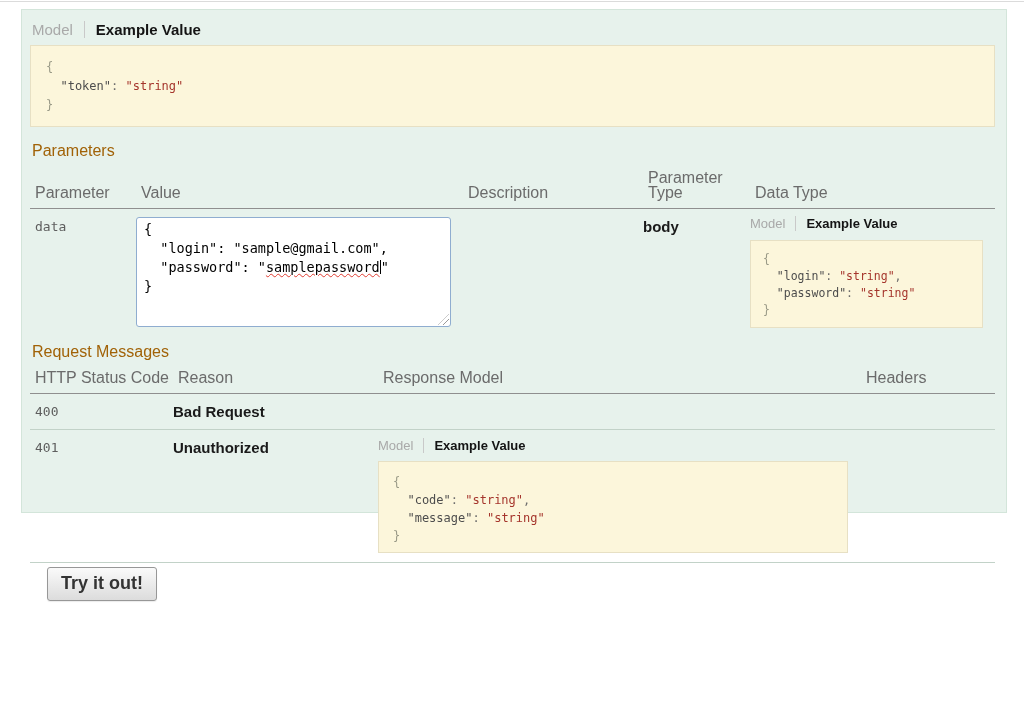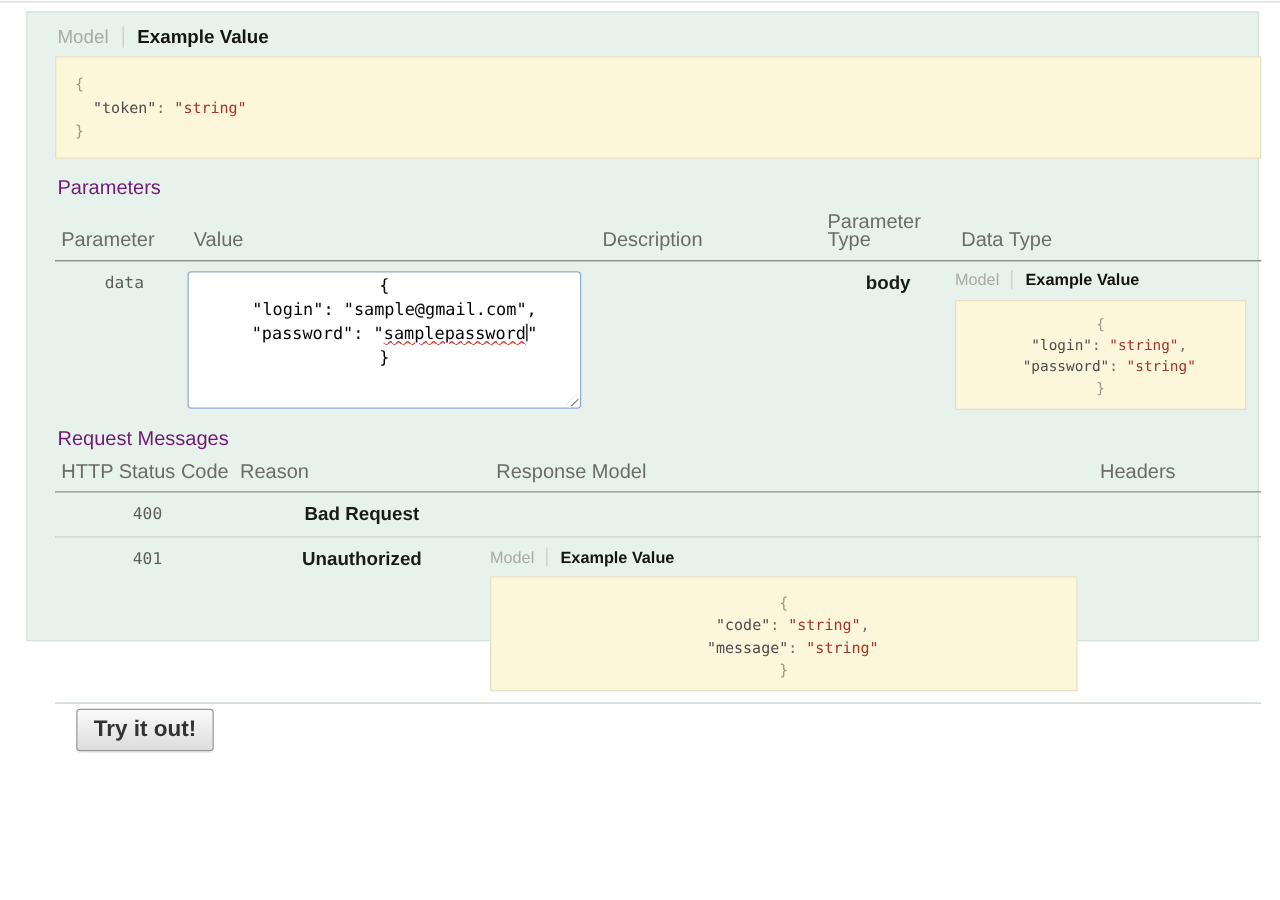--- a/index.html
+++ b/index.html
@@ -1,21 +1,21 @@
 <!DOCTYPE html>
 <html><head>
 <meta charset="utf-8">
 <style>
   * { margin:0; padding:0; box-sizing:border-box; }
   html,body { width:1024px; height:720px; background:#ffffff; overflow:hidden;
               font-family:"Liberation Sans", sans-serif; }
   .top-line { position:absolute; top:1px; left:0; width:1024px; height:1px; background:#c7c7c7; opacity:.65; }
 
   .op-panel { position:absolute; left:21px; top:9px; width:986px; height:504px;
-              background:#e7f2ec; border:1px solid #d3e5da; padding:9px 22px; }
+              background:#e7f2ec; border:1px solid #d3e5da; padding:9px 8px; }
 
   
   .tabs { display:flex; align-items:center; }
   .tabs-lg { margin:2px 0 7px 2px; font-size:15px; }
   .tabs-sm { font-size:13px; }
   .tab-model { color:#a9a9a9; cursor:pointer; }
   .tab-sep { width:1px; align-self:stretch; background:#c9c9c9; margin:0 10px; }
   .tabs-lg .tab-sep { margin:0 11px; }
   .tab-active { color:#141414; font-weight:bold; cursor:pointer; }
 
@@ -34,27 +34,27 @@
   
   .sel { display:inline-flex; align-items:center; gap:9px; height:22px;
          padding:0 7px 0 8px; background:linear-gradient(#fdfdfd,#d9d9d9);
          border:1px solid #8f8f8f; border-radius:3px; font-size:13.5px; color:#111;
          cursor:pointer; }
   .sel-arrow { font-size:8px; color:#222; line-height:1; }
 
   .rct-row { display:flex; align-items:center; gap:8px; margin:24px 0 0 2px;
              font-size:15px; font-weight:bold; color:#141414; }
 
-  .sec-heading { margin:15px 0 0 2px; font-size:16px; font-weight:400; color:#701a75; }
+  .sec-heading { margin:15px 0 0 2px; font-size:16px; font-weight:400; color:#a16207; }
 
   
   table { width:965px; border-collapse:collapse; table-layout:fixed; }
   th { text-align:left; font-weight:400; color:#6b6b6b; font-size:16px; line-height:15px;
        vertical-align:bottom; padding:8px 4px 8px 5px; border-bottom:1px solid #8f8f8f; }
-  td { vertical-align:top;text-align:center; }
+  td { vertical-align:top; }
   .mono-cell { font-family:"DejaVu Sans Mono", monospace; font-size:13px; color:#5e5e5e;
                padding:10px 0 0 5px; }
   .dark-cell { font-size:15px; font-weight:bold; color:#1a1a1a; padding:9px 0 0 0; }
   .rule-row td { border-bottom:1px solid #c2d2c8; }
   .resp-table td { padding-bottom:9px; }
 
   
   .ta { position:relative; width:315px; height:110px; background:#ffffff;
         border:1px solid #8fadd0; border-radius:3px; padding:2px 7px;
         font-family:"DejaVu Sans Mono", monospace; font-size:13.5px; line-height:19px;

